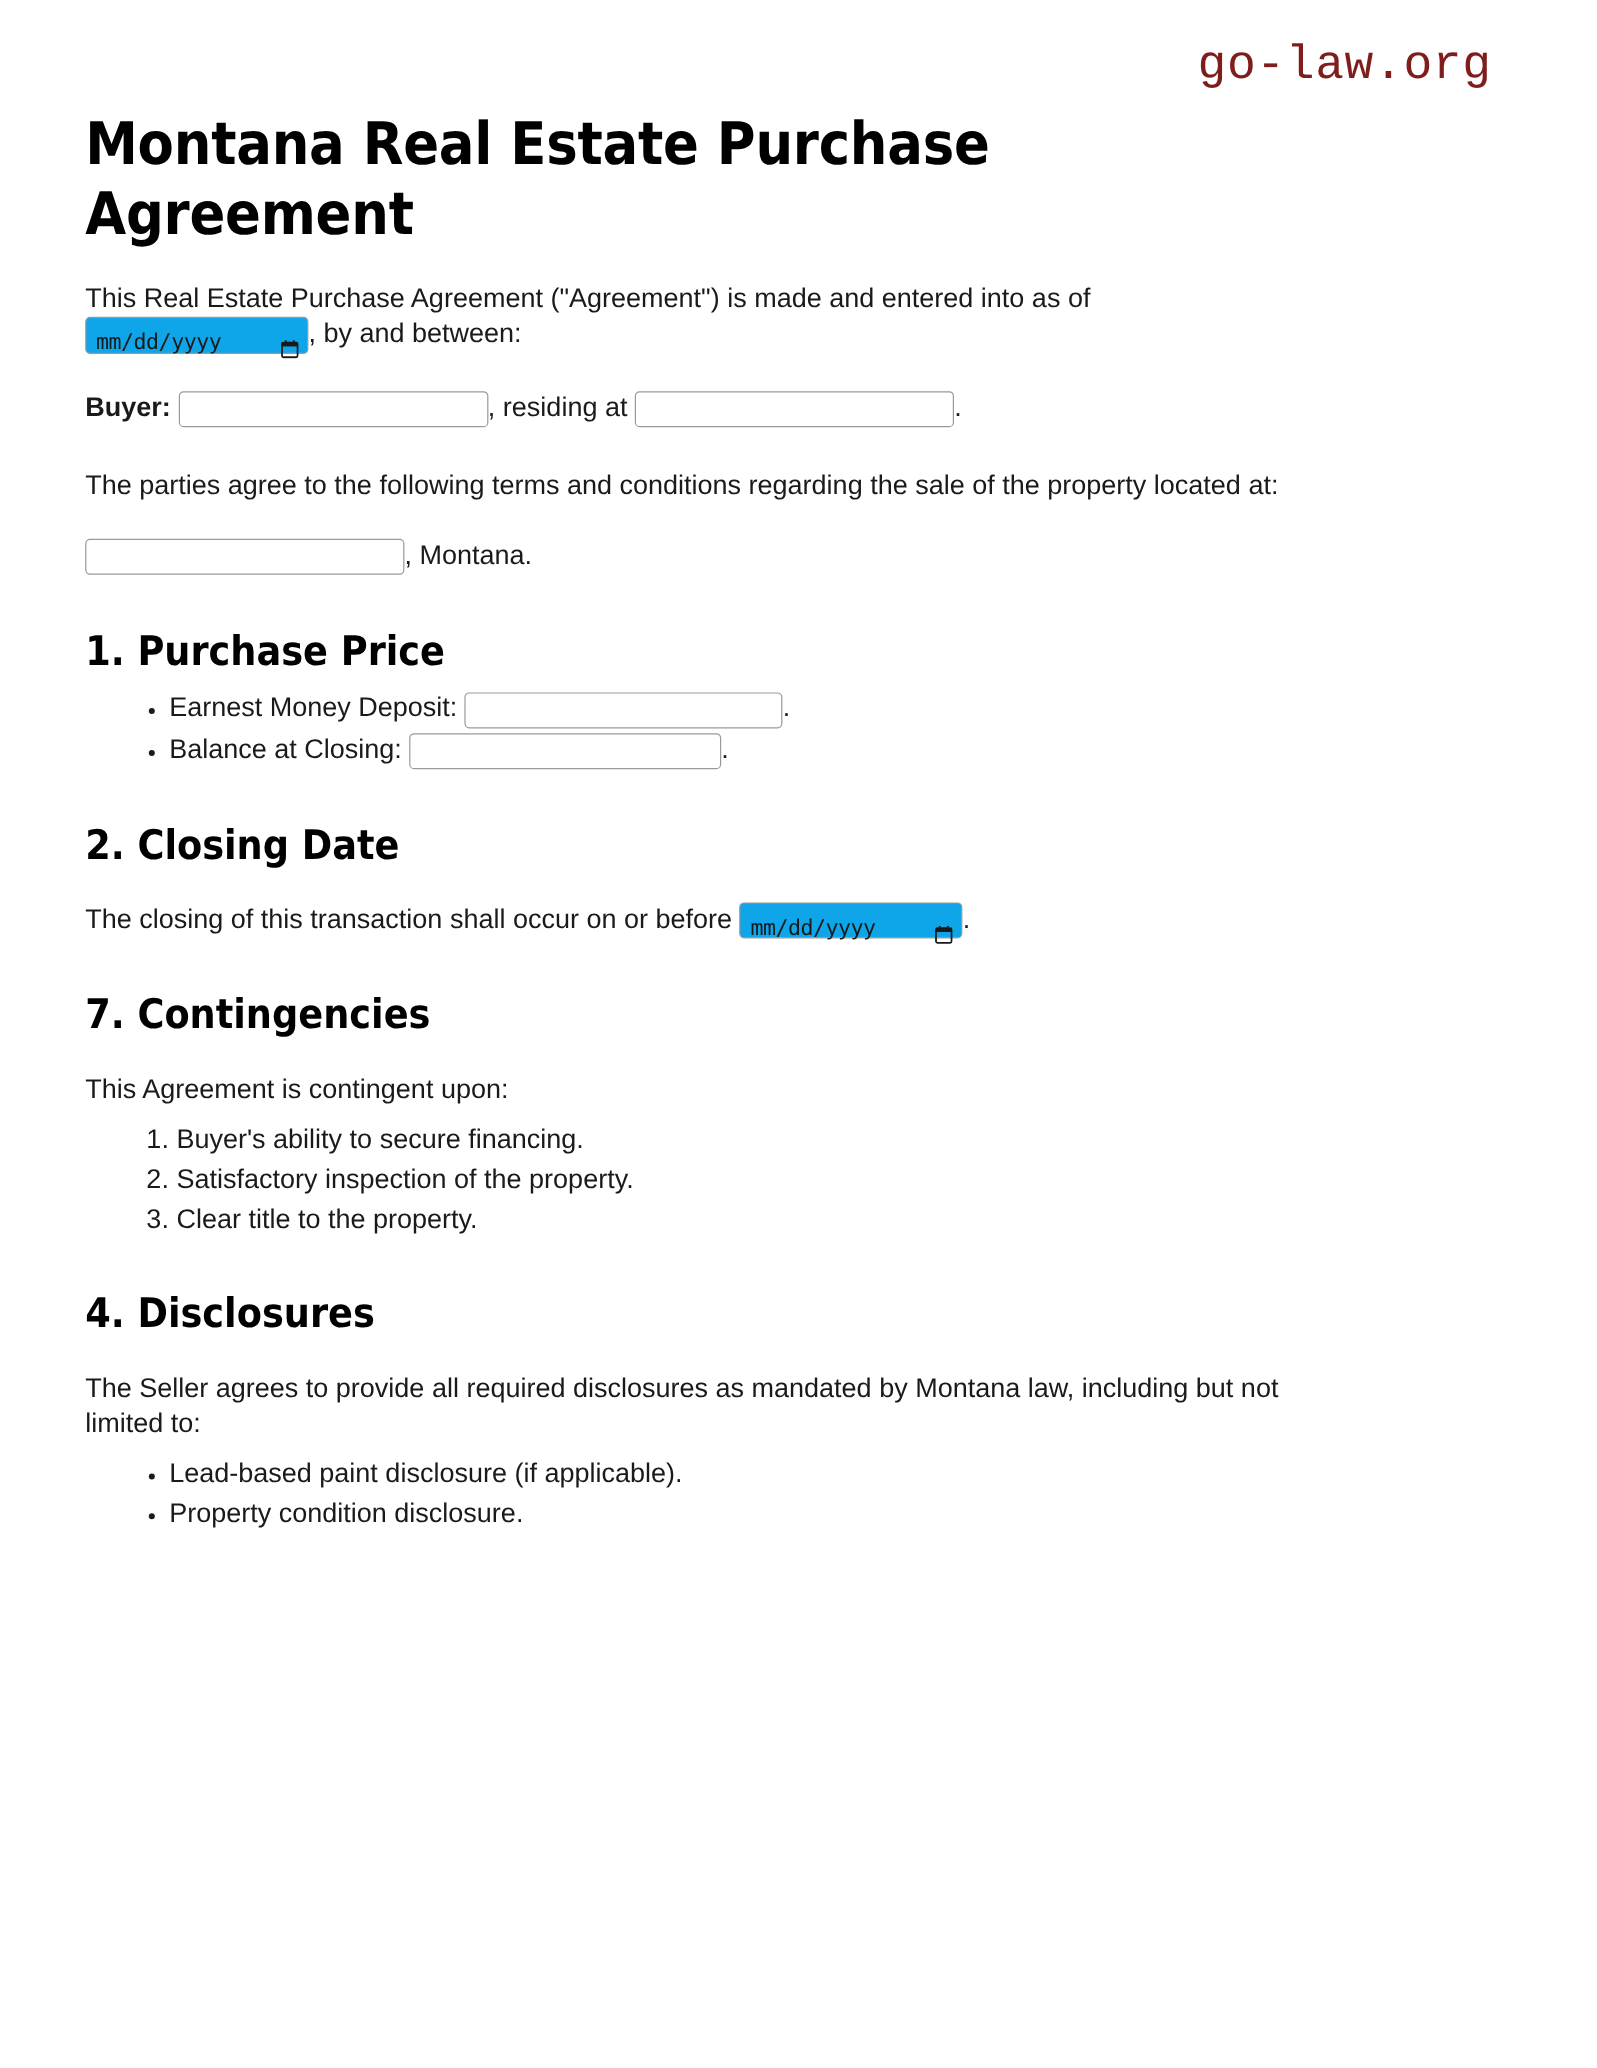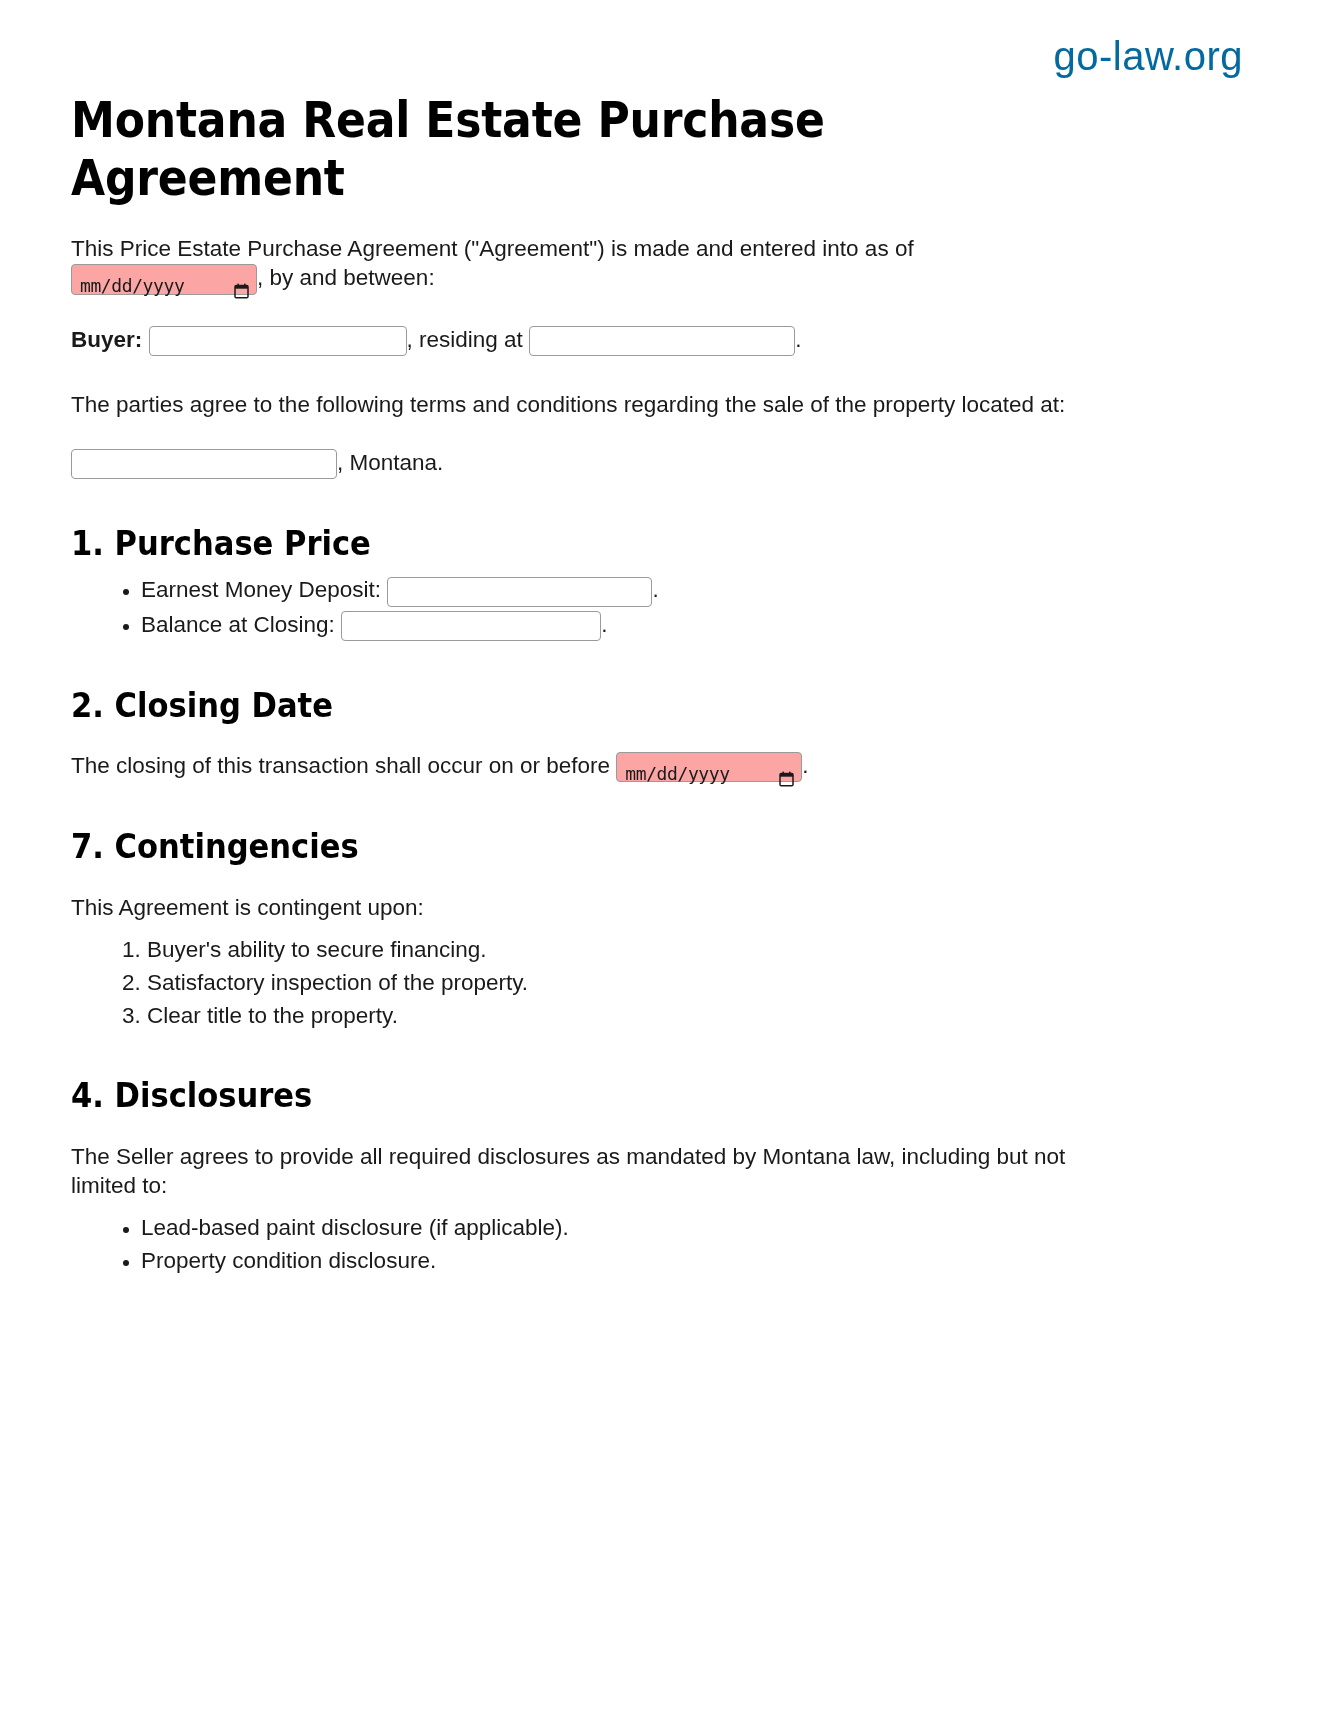--- a/index.html
+++ b/index.html
@@ -20,24 +20,24 @@
     width: 1331px;
     height: 1723px;
     box-sizing: border-box;
     padding: 34px 92px 0 71px;
   }
   
   .watermark {
     position: absolute;
     top: 36px;
     right: 88px;
-    font-family: Liberation Sans, sans-serif;
+    font-family: Liberation Mono, monospace;
     font-size: 40px;
     letter-spacing: 0.5px;
-    color: #0369a1;
+    color: #7f1d1d;
     white-space: nowrap;
     line-height: 1;
   }
   
   h1.doc-title {
     font-family: "DejaVu Sans Condensed", "Liberation Sans Narrow", "Liberation Sans", sans-serif;
     font-stretch: condensed;
     font-size: 49px;
     font-weight: 700;
     line-height: 1.18;
@@ -86,21 +86,21 @@
   input.fld.w-dep    { width: 265px; }
   input.fld.w-bal    { width: 260px; }
 
   
   .datefield {
     display: inline-flex;
     align-items: center;
     justify-content: space-between;
     border: 1px solid #9a9a9a;
     border-radius: 4px;
-    background: #fca5a5;
+    background: #0ea5e9;
     height: 31px;
     box-sizing: border-box;
     padding: 12px 7px 0 8px;
     vertical-align: middle;
     gap: 10px;
   }
   .datefield.big { width: 186px; }
   .datefield.small { width: 186px; height: 30px; }
   .datefield .dtext {
     font-family: "DejaVu Sans Mono", "Liberation Mono", monospace;
@@ -132,21 +132,21 @@
 </head>
 <body>
 
 <div class="page">
 
   <div class="watermark">go-law.org</div>
 
   <h1 class="doc-title">Montana Real Estate Purchase Agreement</h1>
 
   <p class="body">
-    <span>This Price Estate Purchase Agreement ("Agreement") is made and entered into as of</span><br>
+    <span>This Real Estate Purchase Agreement ("Agreement") is made and entered into as of</span><br>
     <span class="datefield big">
       <span class="dtext">mm/dd/yyyy</span>
       <span class="cal-ico">
         <svg width="15" height="16" viewBox="0 0 15 16" fill="none" xmlns="http://www.w3.org/2000/svg">
           <rect x="1" y="2.5" width="13" height="12.2" rx="1.3" stroke="#1a1a1a" stroke-width="1.5"></rect>
           <rect x="1" y="2.5" width="13" height="3.2" fill="#1a1a1a"></rect>
           <rect x="3.4" y="0.6" width="1.5" height="3" fill="#1a1a1a"></rect>
           <rect x="10.1" y="0.6" width="1.5" height="3" fill="#1a1a1a"></rect>
         </svg>
       </span>

